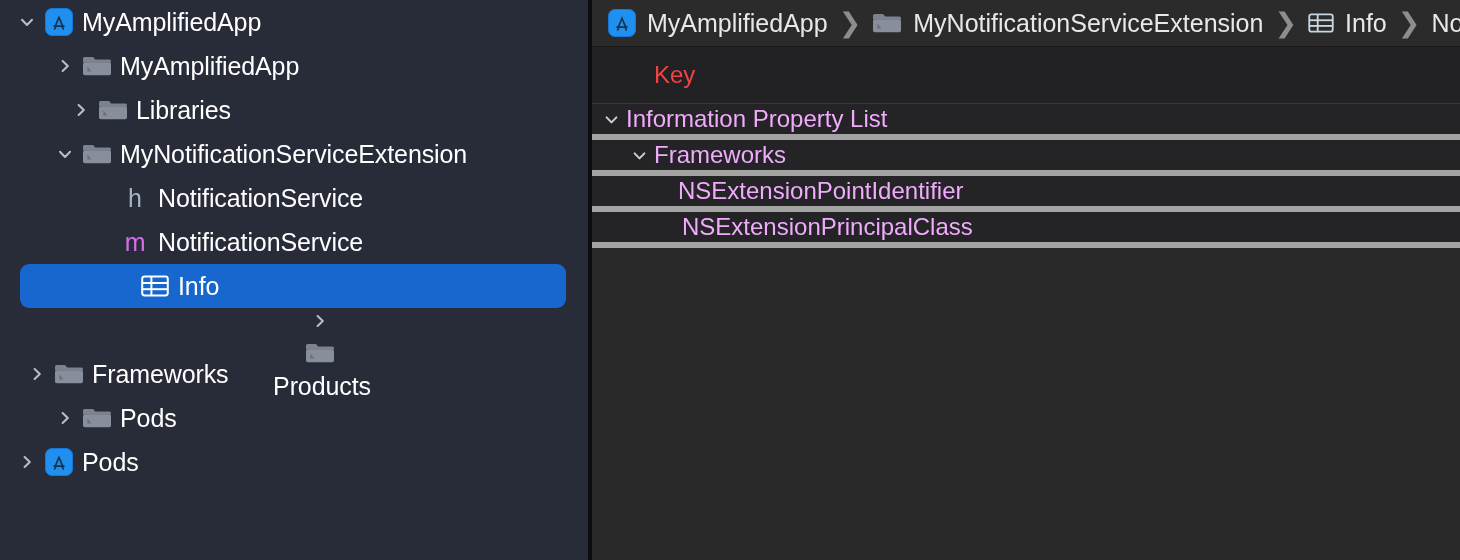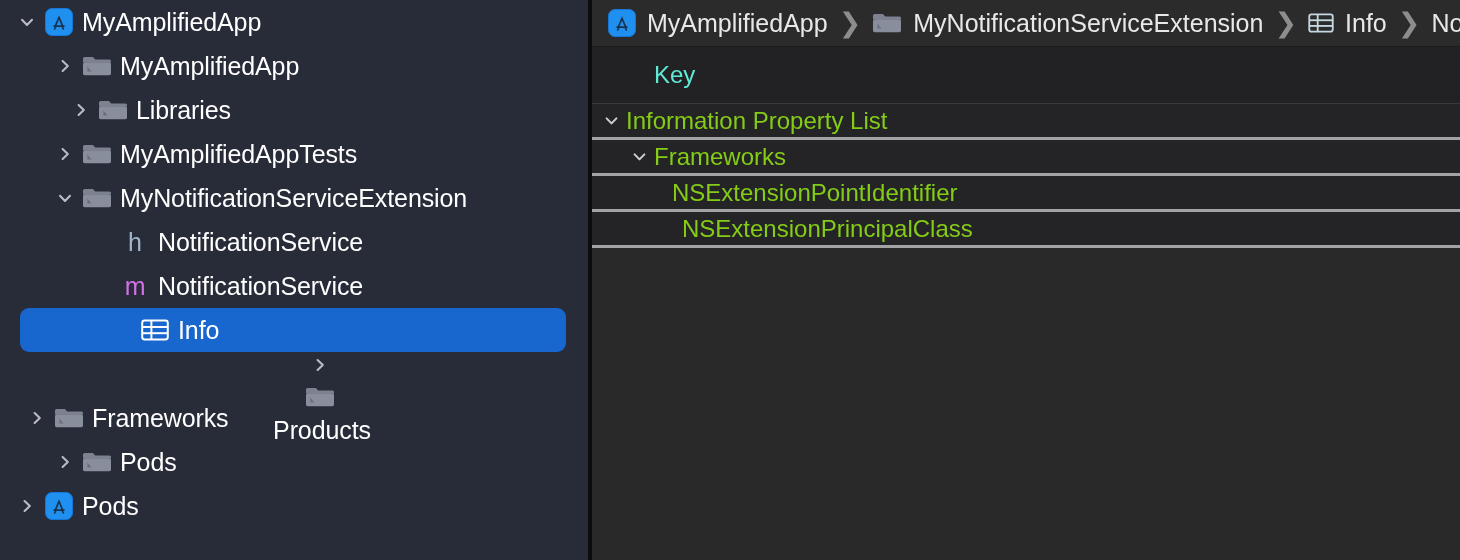--- a/index.html
+++ b/index.html
@@ -129,39 +129,39 @@
   
   #table-header {
     height: 57px;
     background: #222224;
     display: flex;
     align-items: center;
     position: relative;
     border-bottom: 1px solid #3a3a3c;
   }
   #table-header .th {
-    color: #5eead4;
+    color: #ef4444;
     font-size: 24px;
     position: absolute;
     top: 50%;
     transform: translateY(-50%);
   }
   #th-key { left: 62px; }
 
   
   #plist-rows { position: relative; }
   .plist-row {
     height: 36px;
     display: flex;
     align-items: center;
     position: relative;
     background: #242426;
-    border-bottom: 3px solid #a3a3a3;
+    border-bottom: 6px solid #a3a3a3;
     font-size: 24px;
-    color: #84cc16;
+    color: #f0abfc;
     white-space: nowrap;
   }
   .plist-row .disclosure {
     position: absolute;
     display: flex;
     align-items: center;
     justify-content: center;
     width: 22px; height: 100%;
     color: #cfcfcf;
   }
@@ -218,35 +218,20 @@
             </svg>
           </span>
           <span class="icon-slot">
             <span class="foldericon"><svg width="30" height="24" viewBox="0 0 30 24">
                 <path d="M1 4.5 A1.6 1.6 0 0 1 2.6 3 H11 L13.2 5.4 H27.4 A1.6 1.6 0 0 1 29 7 V8.6 H1 Z" fill="#7d8290"></path>
                 <rect x="1" y="8.2" width="28" height="13" rx="1.8" fill="#898e9c"></rect>
                 <path d="M5.4 12.6 L5.4 17.4 L9.4 17.4 Z" fill="#6a6f7d"></path>
               </svg></span>
           </span>
           <span class="label">Libraries</span>
-        </div>
-        <div class="nav-row" style="padding-left: 52px;">
-          <span class="twisty">
-            <svg width="18" height="18" viewBox="0 0 18 18">
-              <path d="M6.6 4 L11.8 9 L6.6 14" fill="none" stroke="currentColor" stroke-width="2.1" stroke-linecap="round" stroke-linejoin="round"></path>
-            </svg>
-          </span>
-          <span class="icon-slot">
-            <span class="foldericon"><svg width="30" height="24" viewBox="0 0 30 24">
-                <path d="M1 4.5 A1.6 1.6 0 0 1 2.6 3 H11 L13.2 5.4 H27.4 A1.6 1.6 0 0 1 29 7 V8.6 H1 Z" fill="#7d8290"></path>
-                <rect x="1" y="8.2" width="28" height="13" rx="1.8" fill="#898e9c"></rect>
-                <path d="M5.4 12.6 L5.4 17.4 L9.4 17.4 Z" fill="#6a6f7d"></path>
-              </svg></span>
-          </span>
-          <span class="label">MyAmplifiedAppTests</span>
         </div>
         <div class="nav-row" style="padding-left: 52px;">
           <span class="twisty">
             <svg width="18" height="18" viewBox="0 0 18 18">
               <path d="M4 6.8 L9 12 L14 6.8" fill="none" stroke="currentColor" stroke-width="2.1" stroke-linecap="round" stroke-linejoin="round"></path>
             </svg>
           </span>
           <span class="icon-slot">
             <span class="foldericon"><svg width="30" height="24" viewBox="0 0 30 24">
                 <path d="M1 4.5 A1.6 1.6 0 0 1 2.6 3 H11 L13.2 5.4 H27.4 A1.6 1.6 0 0 1 29 7 V8.6 H1 Z" fill="#7d8290"></path>
@@ -415,21 +400,21 @@
         </div>
         <div class="plist-row">
           <span class="disclosure" style="left: 36px;">
             <svg width="17" height="17" viewBox="0 0 17 17">
               <path d="M3.6 6.4 L8.5 11.4 L13.4 6.4" fill="none" stroke="currentColor" stroke-width="2" stroke-linecap="round" stroke-linejoin="round"></path>
             </svg>
           </span>
           <span class="key-text" style="left: 62px;">Frameworks</span>
         </div>
         <div class="plist-row">
-          <span class="key-text" style="left: 80px;">NSExtensionPointIdentifier</span>
+          <span class="key-text" style="left: 86px;">NSExtensionPointIdentifier</span>
         </div>
         <div class="plist-row">
           <span class="key-text" style="left: 90px;">NSExtensionPrincipalClass</span>
         </div>
       </div>
 
   </div>
 </div>
 
 </body></html>

